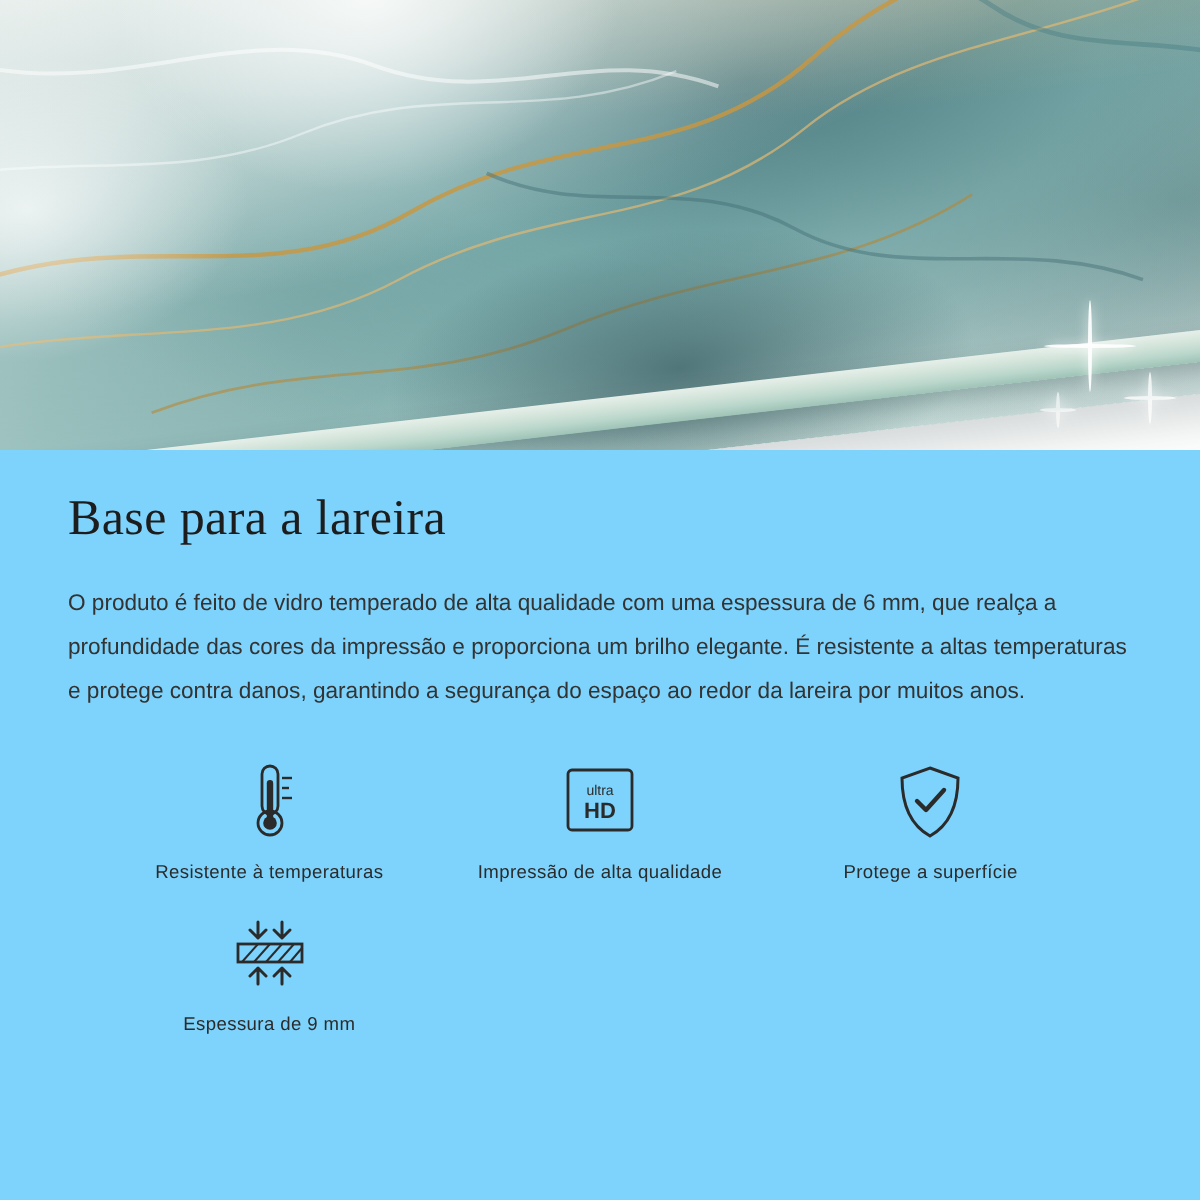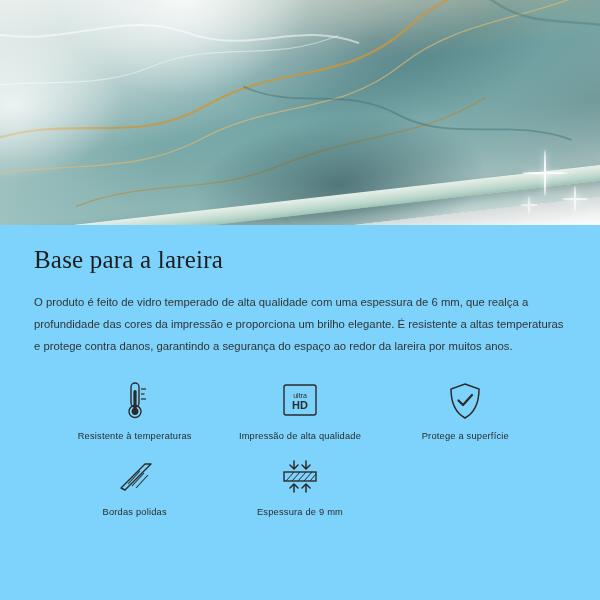--- a/index.html
+++ b/index.html
@@ -219,31 +219,20 @@
         <div class="feature-icon">
           <svg width="36" height="40" viewBox="0 0 36 40">
             <path d="M18 3 L32 8 C32 22 27 32 18 37 C9 32 4 22 4 8 Z" fill="none" stroke="#2b2b2b" stroke-width="1.5"></path>
             <path d="M11.5 19.5 L16 24 L25 14" fill="none" stroke="#2b2b2b" stroke-width="2.2" stroke-linecap="round" stroke-linejoin="round"></path>
           </svg>
         </div>
         <div class="feature-label">Protege a superfície</div>
       </div>
 
 
-      <div class="feature">
-        <div class="feature-icon">
-          <svg width="40" height="34" viewBox="0 0 40 34">
-            <path d="M6 28 L30 4 L36 4 L10 30 Z" fill="none" stroke="#2b2b2b" stroke-width="1.4" stroke-linejoin="round"></path>
-            <line x1="13" y1="24" x2="25" y2="11" stroke="#2b2b2b" stroke-width="1.1"></line>
-            <line x1="17" y1="26" x2="29" y2="13" stroke="#2b2b2b" stroke-width="1.1"></line>
-            <line x1="21" y1="28" x2="33" y2="15" stroke="#2b2b2b" stroke-width="1.1"></line>
-          </svg>
-        </div>
-        <div class="feature-label">Bordas polidas</div>
-      </div>
 
       <div class="feature">
         <div class="feature-icon">
           <svg width="44" height="38" viewBox="0 0 44 38">
             <path d="M16 3 L16 10 M12 7 L16 11 L20 7" stroke="#2b2b2b" stroke-width="1.5" fill="none" stroke-linecap="round" stroke-linejoin="round"></path>
             <path d="M28 3 L28 10 M24 7 L28 11 L32 7" stroke="#2b2b2b" stroke-width="1.5" fill="none" stroke-linecap="round" stroke-linejoin="round"></path>
             <rect x="6" y="14" width="32" height="9" fill="none" stroke="#2b2b2b" stroke-width="1.4"></rect>
             <line x1="8" y1="23" x2="16" y2="14" stroke="#2b2b2b" stroke-width="1"></line>
             <line x1="14" y1="23" x2="22" y2="14" stroke="#2b2b2b" stroke-width="1"></line>
             <line x1="20" y1="23" x2="28" y2="14" stroke="#2b2b2b" stroke-width="1"></line>

